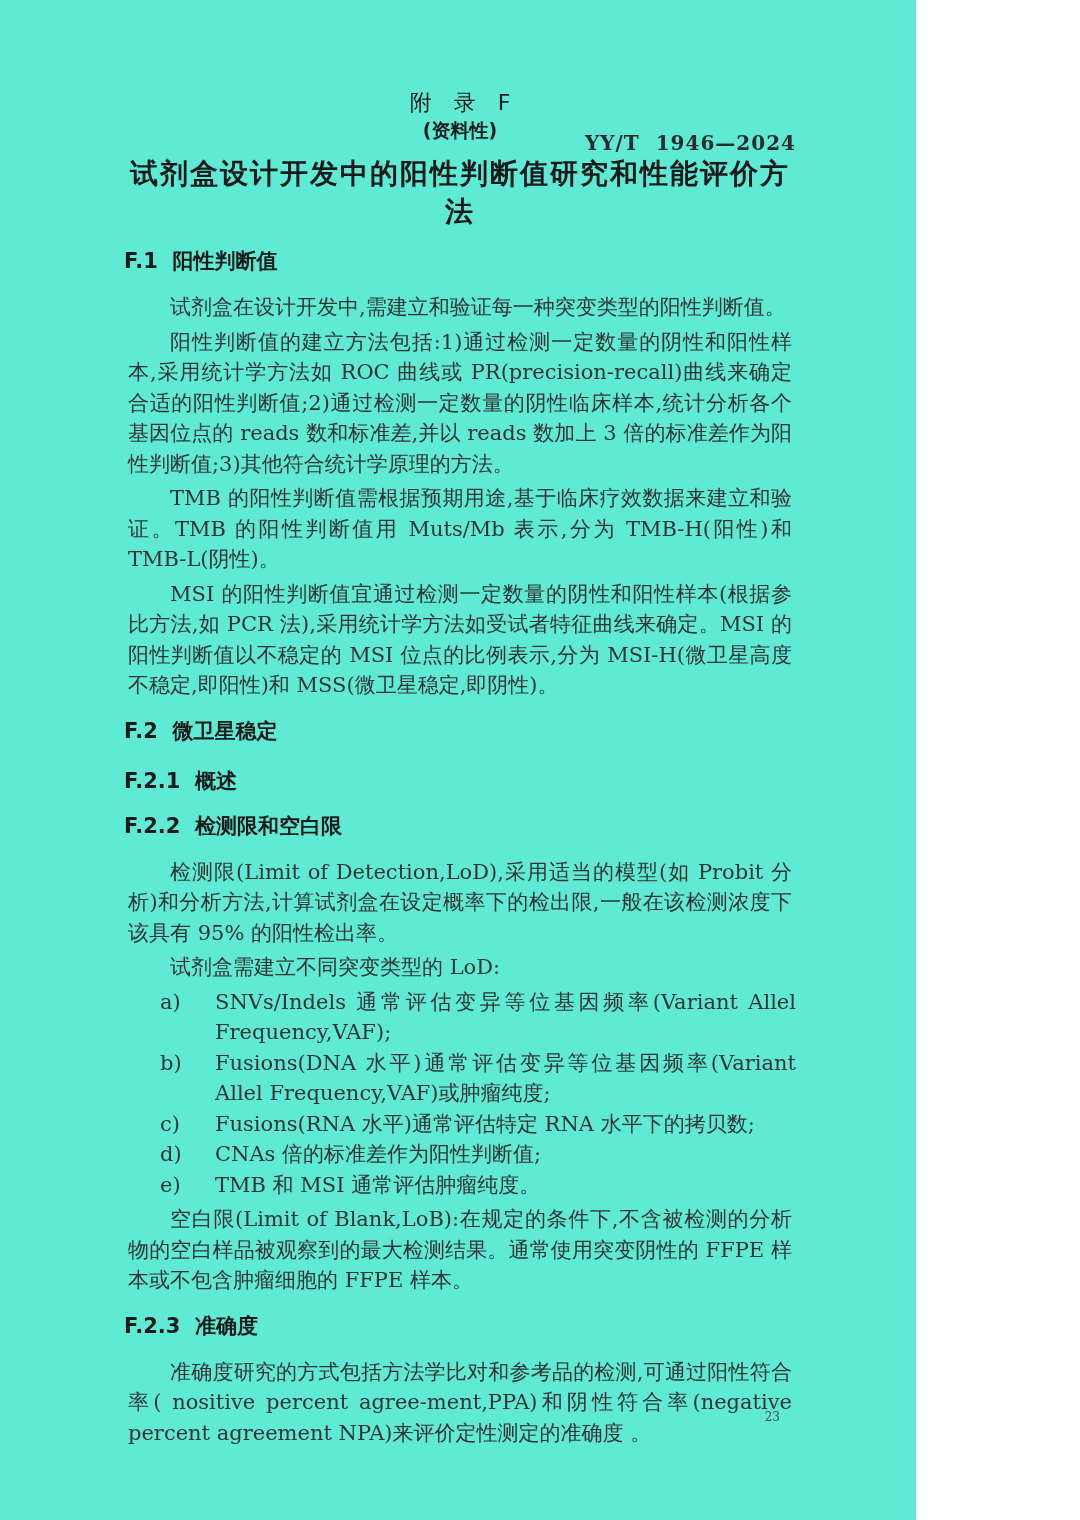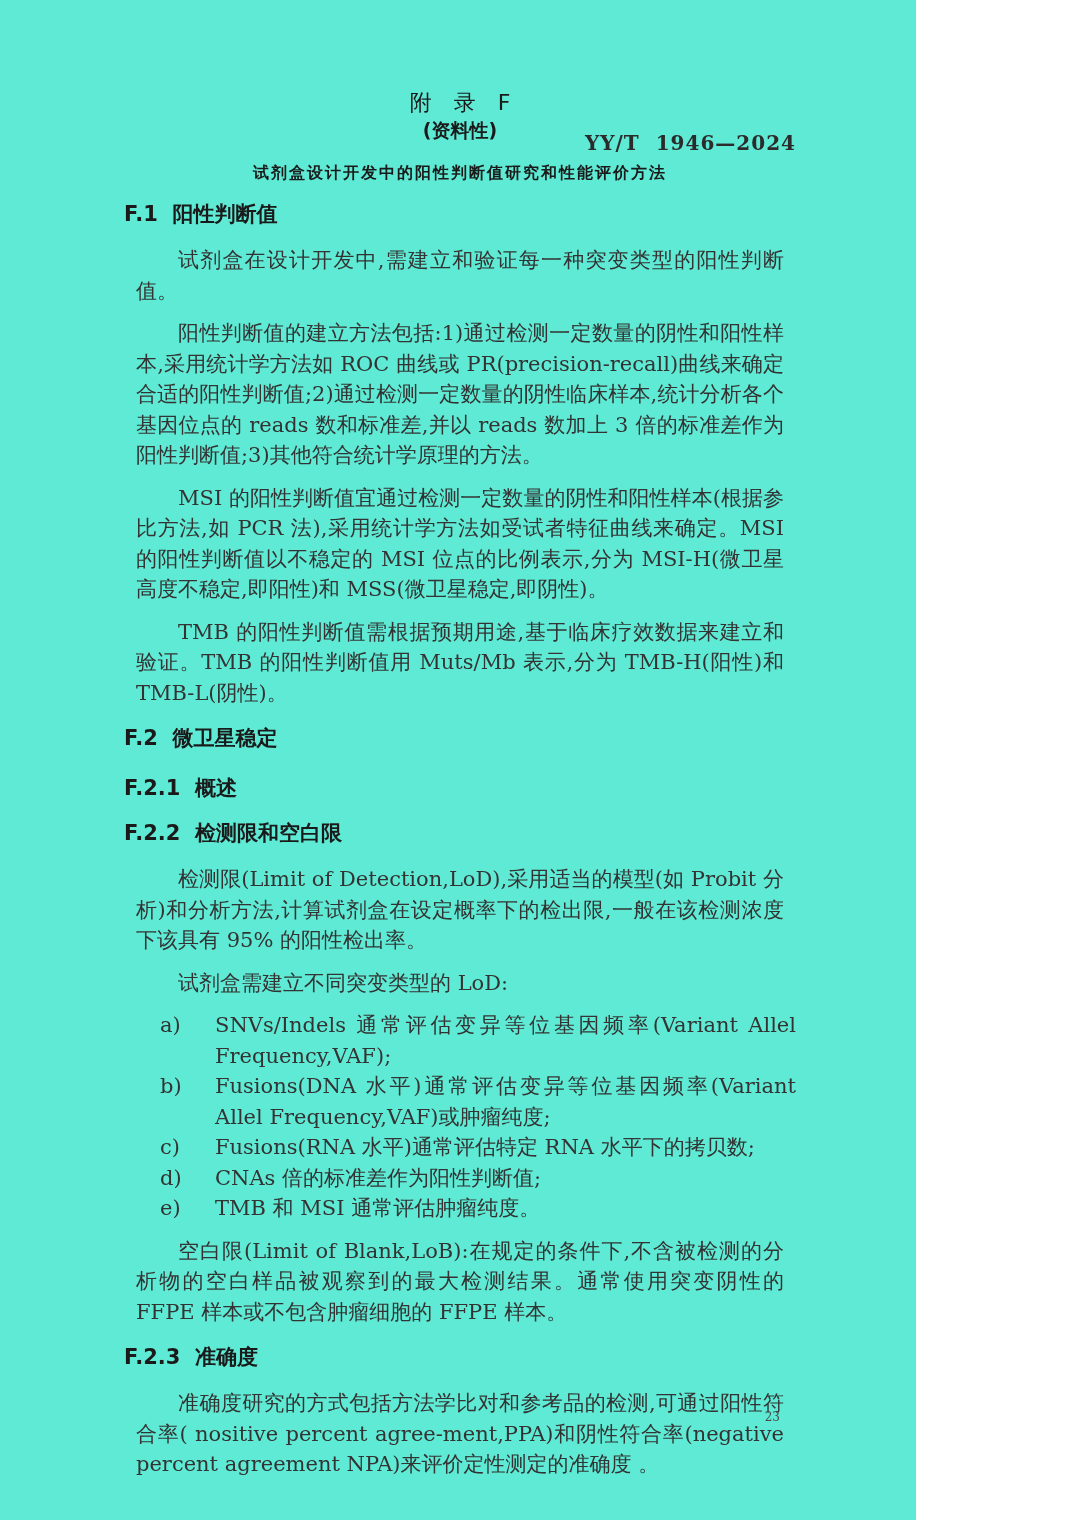--- a/index.html
+++ b/index.html
@@ -44,41 +44,41 @@
     white-space: pre-wrap;
   }
   .title-note {
     text-align: center;
     font-family: "DejaVu Sans", "Liberation Sans", sans-serif;
     font-weight: bold;
     font-size: 19px;
     color: #1a1a1a;
   }
   .title-sub {
-    margin-top: 19px;
+    margin-top: 11px;
     text-align: center;
     font-family: "DejaVu Sans", "Liberation Sans", sans-serif;
     font-weight: bold;
-    font-size: 16px;
+    font-size: 28px;
     letter-spacing: 2px;
     color: #1a1a1a;
   }
   .section-heading {
     font-family: "DejaVu Sans", "Liberation Sans", sans-serif;
     font-weight: bold;
     font-size: 21px;
     color: #1a1a1a;
     white-space: pre-wrap;
     margin: 16px 0 17px 0;
   }
   .sub-heading {
     margin: 22px 0 17px 0;
   }
   .para {
-    margin: 12px;
+    margin: 4px;
     font-size: 21px;
     line-height: 30.5px;
     text-align: justify;
     text-justify: inter-character;
     text-indent: 2em;
     color: #333333;
   }
   .list {
     margin: 0;
   }
@@ -119,22 +119,22 @@
     <div class="title-appendix">附　录　F</div>
 
     <div class="title-note">(资料性)</div>
 
     <div class="title-sub">试剂盒设计开发中的阳性判断值研究和性能评价方法</div>
 
     <div class="section-heading">F.1  阳性判断值</div>
 
     <p class="para">试剂盒在设计开发中,需建立和验证每一种突变类型的阳性判断值。</p>
     <p class="para">阳性判断值的建立方法包括:1)通过检测一定数量的阴性和阳性样本,采用统计学方法如 ROC 曲线或 PR(precision-recall)曲线来确定合适的阳性判断值;2)通过检测一定数量的阴性临床样本,统计分析各个基因位点的 reads 数和标准差,并以 reads 数加上 3 倍的标准差作为阳性判断值;3)其他符合统计学原理的方法。</p>
+    <p class="para">TMB 的阳性判断值需根据预期用途,基于临床疗效数据来建立和验证。TMB 的阳性判断值用 Muts/Mb 表示,分为 TMB-H(阳性)和 TMB-L(阴性)。</p>
     <p class="para">MSI 的阳性判断值宜通过检测一定数量的阴性和阳性样本(根据参比方法,如 PCR 法),采用统计学方法如受试者特征曲线来确定。MSI 的阳性判断值以不稳定的 MSI 位点的比例表示,分为 MSI-H(微卫星高度不稳定,即阳性)和 MSS(微卫星稳定,即阴性)。</p>
-    <p class="para">TMB 的阳性判断值需根据预期用途,基于临床疗效数据来建立和验证。TMB 的阳性判断值用 Muts/Mb 表示,分为 TMB-H(阳性)和 TMB-L(阴性)。</p>
 
     <div class="section-heading">F.2  微卫星稳定</div>
 
     <div class="section-heading sub-heading">F.2.1  概述</div>
 
 
     <div class="section-heading">F.2.2  检测限和空白限</div>
 
     <p class="para">检测限(Limit of Detection,LoD),采用适当的模型(如 Probit 分析)和分析方法,计算试剂盒在设定概率下的检出限,一般在该检测浓度下该具有 95% 的阳性检出率。</p>
     <p class="para">试剂盒需建立不同突变类型的 LoD:</p>

